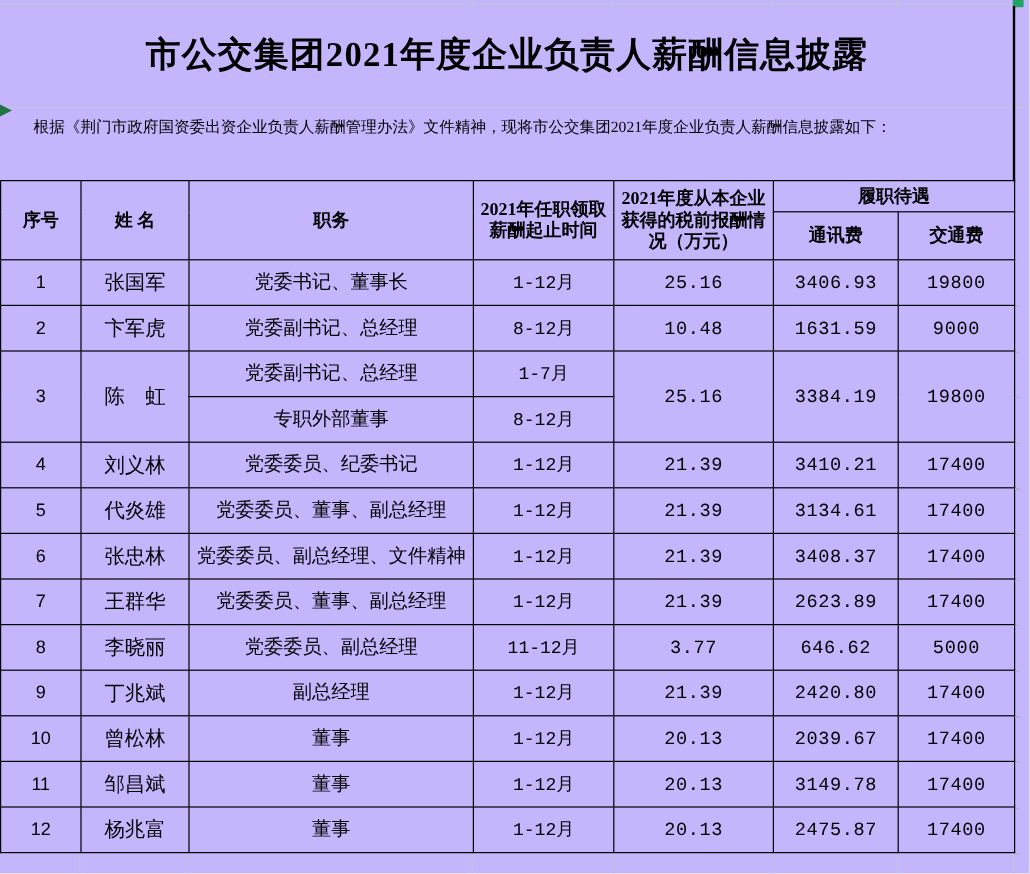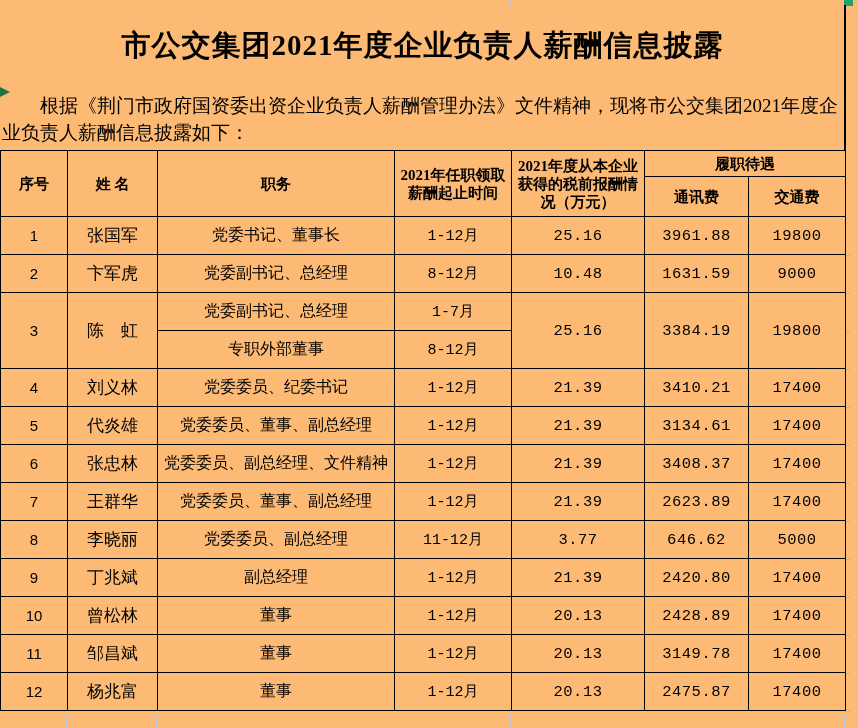--- a/index.html
+++ b/index.html
@@ -1,31 +1,31 @@
 <!DOCTYPE html>
 <html><head>
 <meta charset="utf-8">
 <style>
   html,body{margin:0;padding:0;background:#ffffff;}
   body{font-family:"Liberation Serif","DejaVu Serif",serif;color:#000;}
-  .sheet{position:relative;width:858px;height:728px;background:#fdba74;overflow:hidden;}
+  .sheet{position:relative;width:858px;height:728px;background:#c4b5fd;overflow:hidden;}
 
   
   .grid-h{position:absolute;height:1px;background:#bfc6d6;}
 
   .fill-handle{position:absolute;left:844px;top:0;width:9px;height:6px;background:#21a366;}
   .err-triangle{position:absolute;left:0;top:87px;width:0;height:0;
     border-top:5px solid transparent;border-bottom:5px solid transparent;border-left:10px solid #217346;}
 
   .title{position:absolute;left:0;top:4px;width:845px;height:84px;
     display:flex;align-items:center;justify-content:center;
     font-size:29px;font-weight:bold;letter-spacing:1px;}
 
   .intro{position:absolute;left:2px;top:92px;width:842px;
-    font-size:19px;line-height:27px;text-indent:2em;}
+    font-size:13px;line-height:27px;text-indent:2em;}
 
   .vline-right{position:absolute;left:844px;top:5px;width:2px;height:146px;background:#000;}
 
   table.salary{position:absolute;left:0;top:150px;border-collapse:collapse;table-layout:fixed;}
   table.salary th,table.salary td{border:1.5px solid #000;text-align:center;vertical-align:middle;
     padding:0 2px;overflow:hidden;}
   table.salary th{font-size:15px;font-weight:bold;line-height:18px;}
   tr.h1{height:26px;}
   tr.h2{height:40px;}
   tbody tr{height:38px;}
@@ -86,21 +86,21 @@
         <th>交通费</th>
       </tr>
     </thead>
     <tbody>
       <tr>
         <td class="idx">1</td>
         <td class="nm">张国军</td>
         <td class="pos">党委书记、董事长</td>
         <td class="per">1-12月</td>
         <td class="num">25.16</td>
-        <td class="num">3961.88</td>
+        <td class="num">3406.93</td>
         <td class="num">19800</td>
       </tr>
       <tr>
         <td class="idx">2</td>
         <td class="nm">卞军虎</td>
         <td class="pos">党委副书记、总经理</td>
         <td class="per">8-12月</td>
         <td class="num">10.48</td>
         <td class="num">1631.59</td>
         <td class="num">9000</td>
@@ -171,21 +171,21 @@
         <td class="num">21.39</td>
         <td class="num">2420.80</td>
         <td class="num">17400</td>
       </tr>
       <tr>
         <td class="idx">10</td>
         <td class="nm">曾松林</td>
         <td class="pos">董事</td>
         <td class="per">1-12月</td>
         <td class="num">20.13</td>
-        <td class="num">2428.89</td>
+        <td class="num">2039.67</td>
         <td class="num">17400</td>
       </tr>
       <tr>
         <td class="idx">11</td>
         <td class="nm">邹昌斌</td>
         <td class="pos">董事</td>
         <td class="per">1-12月</td>
         <td class="num">20.13</td>
         <td class="num">3149.78</td>
         <td class="num">17400</td>

